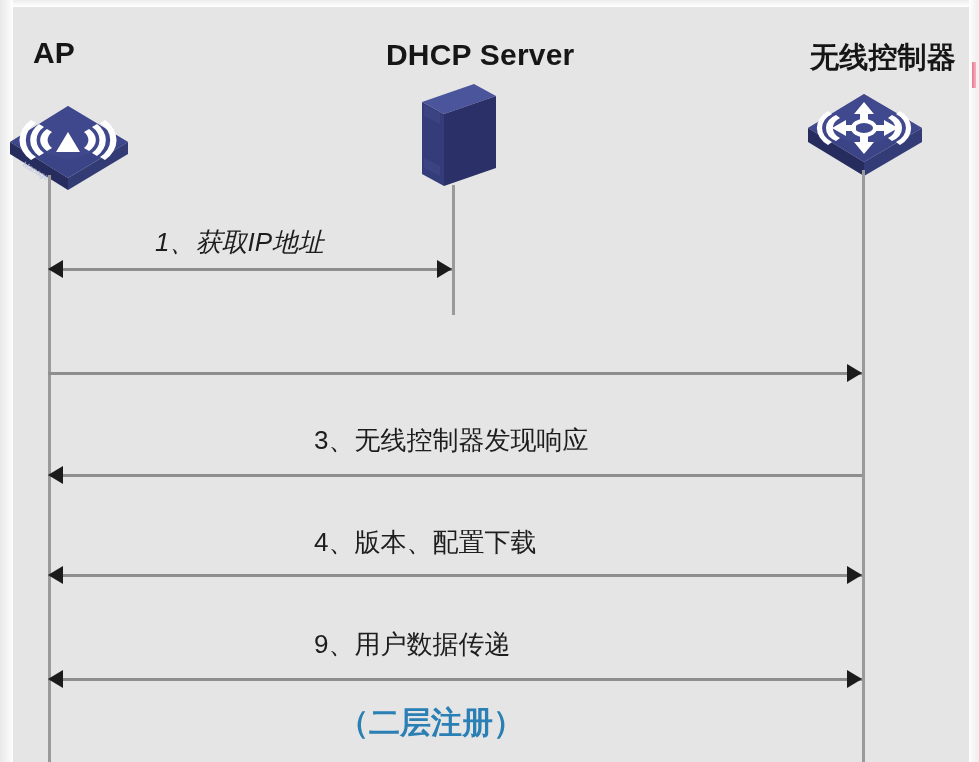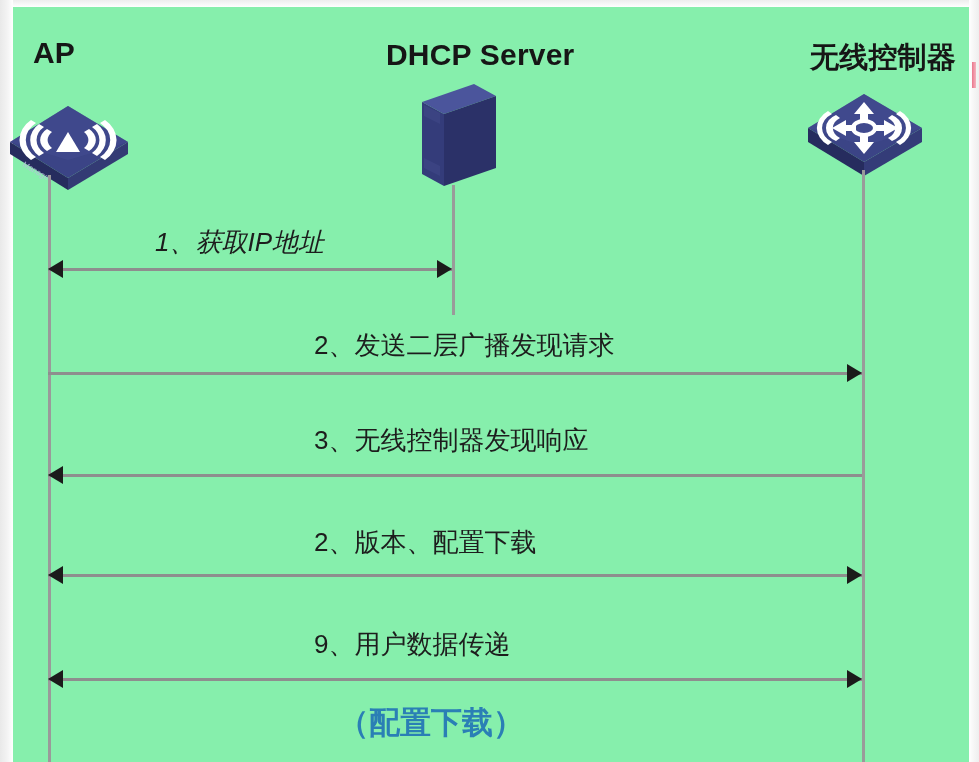--- a/index.html
+++ b/index.html
@@ -8,21 +8,21 @@
     padding: 0;
     background: #ffffff;
   }
   body {
     font-family: "Liberation Sans", "DejaVu Sans", sans-serif;
   }
   #canvas {
     position: relative;
     width: 979px;
     height: 762px;
-    background: #86efac;
+    background: #e5e5e5;
     overflow: hidden;
   }
   
   .edge-band {
     position: absolute;
     top: 0;
     height: 762px;
     pointer-events: none;
   }
   .edge-band.left {
@@ -169,33 +169,32 @@
 
   <div class="lifeline" style="left:48px;  top:175px; height:587px;"></div>
   <div class="lifeline" style="left:452px; top:185px; height:130px;"></div>
   <div class="lifeline" style="left:862px; top:170px; height:592px;"></div>
 
   <div class="msg-label" style="left:155px; top:225px;font-style:italic;">1、获取IP地址</div>
   <div class="msg-line" style="left:48px; top:268px; width:404px;"></div>
   <div class="arrow-head left" style="left:48px;  top:260px;"></div>
   <div class="arrow-head right" style="left:437px; top:260px;"></div>
 
-  <div class="msg-label" style="left:314px; top:328px;">2、发送二层广播发现请求</div>
   <div class="msg-line" style="left:48px; top:372px; width:814px;"></div>
   <div class="arrow-head right" style="left:847px; top:364px;"></div>
 
   <div class="msg-label" style="left:314px; top:423px;">3、无线控制器发现响应</div>
   <div class="msg-line" style="left:48px; top:474px; width:814px;"></div>
   <div class="arrow-head left" style="left:48px; top:466px;"></div>
 
-  <div class="msg-label" style="left:314px; top:525px;">2、版本、配置下载</div>
+  <div class="msg-label" style="left:314px; top:525px;">4、版本、配置下载</div>
   <div class="msg-line" style="left:48px; top:574px; width:814px;"></div>
   <div class="arrow-head left" style="left:48px;  top:566px;"></div>
   <div class="arrow-head right" style="left:847px; top:566px;"></div>
 
   <div class="msg-label" style="left:314px; top:627px;">9、用户数据传递</div>
   <div class="msg-line" style="left:48px; top:678px; width:814px;"></div>
   <div class="arrow-head left" style="left:48px;  top:670px;"></div>
   <div class="arrow-head right" style="left:847px; top:670px;"></div>
 
-  <div class="caption" style="left:338px; top:702px; color:#2a7fb5;">（配置下载）</div>
+  <div class="caption" style="left:338px; top:702px; color:#2a7fb5;">（二层注册）</div>
 
 </div>
 
 </body></html>

